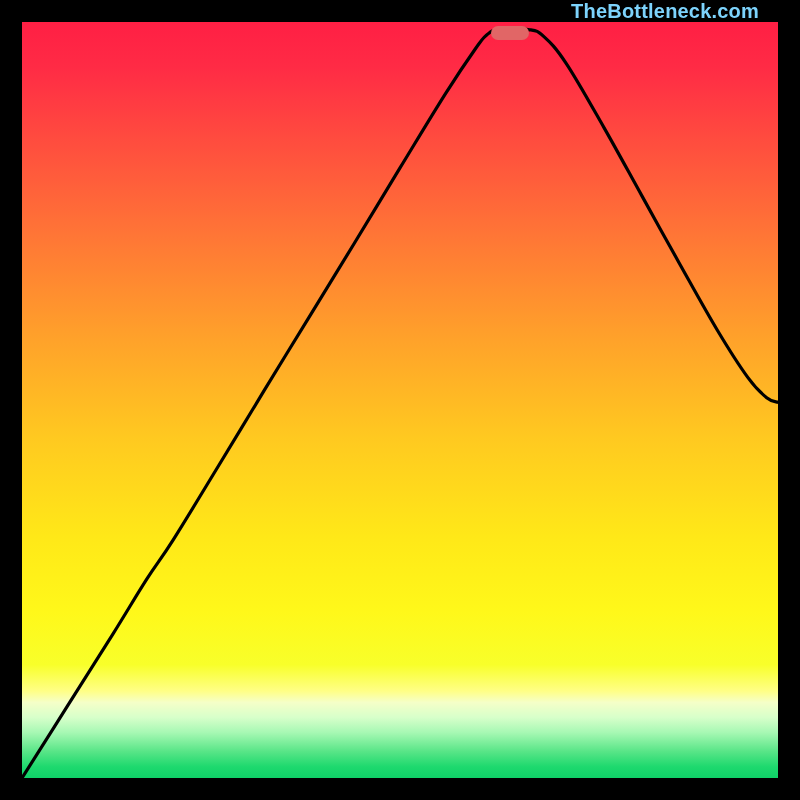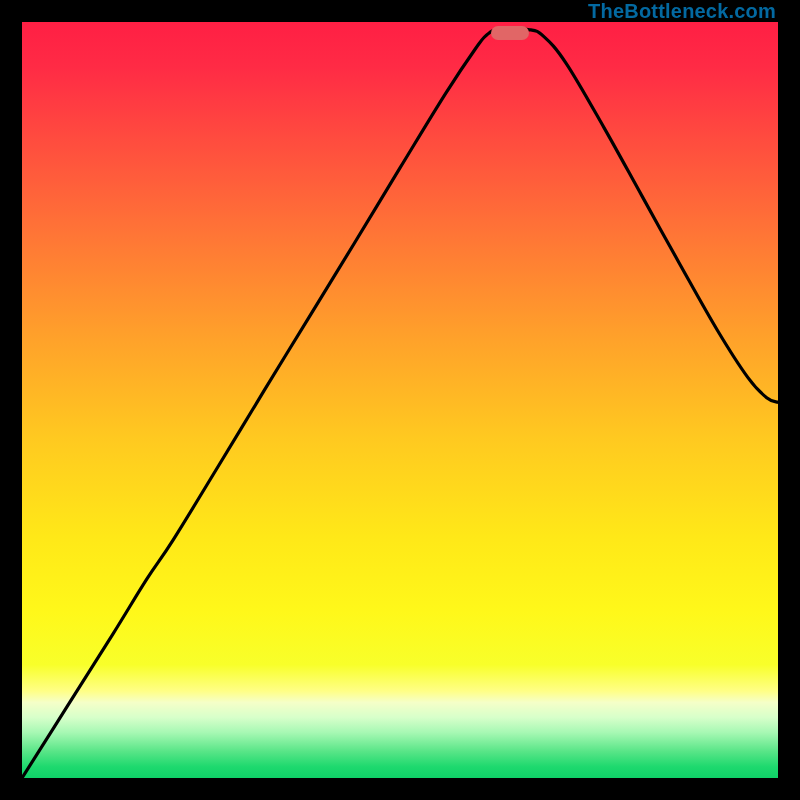--- a/index.html
+++ b/index.html
@@ -21,25 +21,25 @@
   .gradient {
     position: absolute;
     left: 0;
     top: 0;
     width: 756px;
     height: 756px;
   }
   .watermark {
     position: absolute;
     top: 0px;
-    right: 24px;
+    right: 41px;
     font-family: Arial, Helvetica, sans-serif;
     font-size: 20px;
     font-weight: 600;
-    color: #0369a1;
+    color: #7dd3fc;
     letter-spacing: 0.2px;
     z-index: 10;
   }
   .curve {
     position: absolute;
     left: 0;
     top: 0;
     width: 756px;
     height: 756px;
     z-index: 5;

